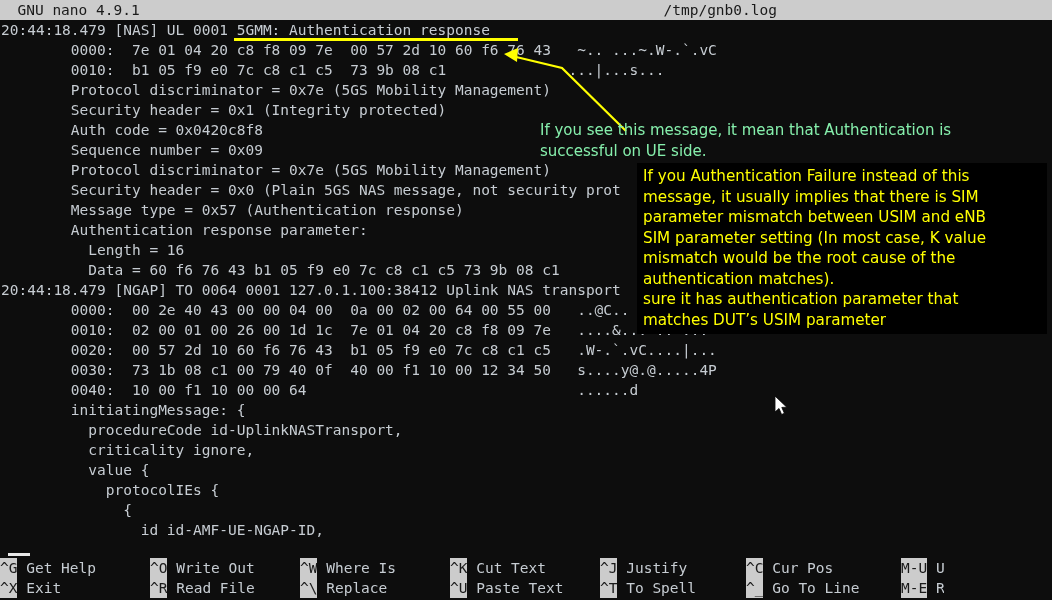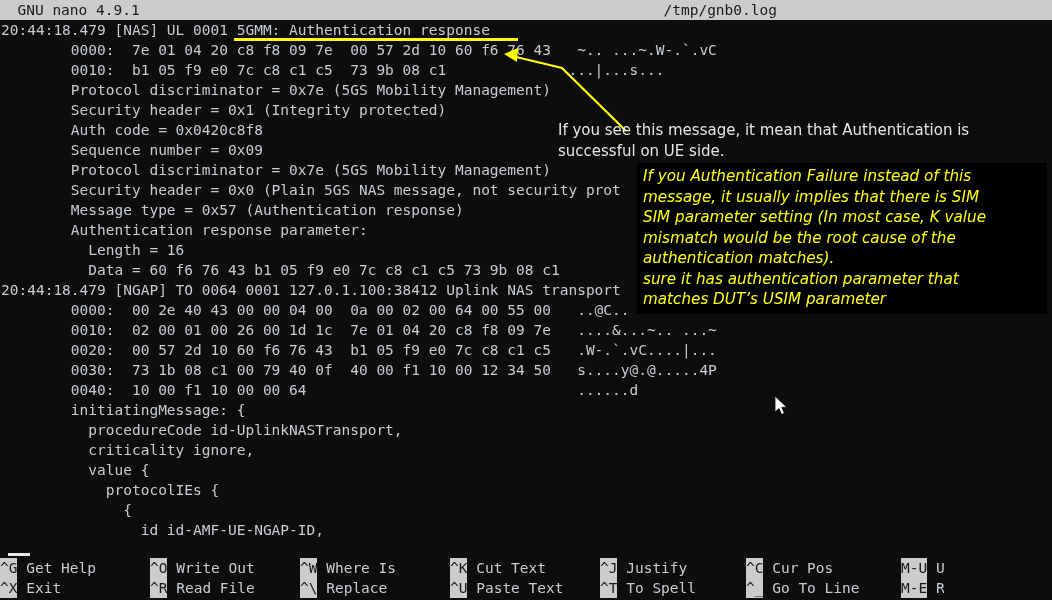--- a/index.html
+++ b/index.html
@@ -69,44 +69,43 @@
     top: 18px;
     width: 130px;
     height: 95px;
     z-index: 6;
     pointer-events: none;
   }
 
   
   #annot1 {
     position: absolute;
-    left: 558px;
+    left: 540px;
     top: 100px;
     width: 470px;
-    color: #e5e5e5;
+    color: #86efac;
     font-family: "DejaVu Sans", "Liberation Sans", sans-serif;
     font-size: 15px;
     line-height: 21px;
     z-index: 7;
   }
 
   
   #annot2 {
     position: absolute;
     left: 637px;
     top: 143px;
     width: 404px;
     padding: 3px 0 4px 6px;
     background: #000000;
     color: #ffff00;
     font-family: "DejaVu Sans", "Liberation Sans", sans-serif;
     font-size: 15.2px;
     line-height: 20.5px;
     z-index: 8;
-    font-style: italic;
   }
   #annot2 div { white-space: nowrap; }
 
   
   #navcursor {
     position: absolute;
     left: 8px;
     top: 533px;
     width: 22px;
     height: 11px;
@@ -200,20 +199,21 @@
   </svg>
 
   <div id="annot1">
       <div>If you see this message, it mean that Authentication is</div>
       <div>successful on UE side.</div>
     </div>
 
   <div id="annot2">
       <div>If you Authentication Failure instead of this</div>
       <div>message, it usually implies that there is SIM</div>
+      <div>parameter mismatch between USIM and eNB</div>
       <div>SIM parameter setting (In most case, K value</div>
       <div>mismatch would be the root cause of the</div>
       <div>authentication matches).</div>
       <div>sure it has authentication parameter that</div>
       <div>matches DUT’s USIM parameter</div>
     </div>
 
   <div id="navcursor"></div>
 </div>
 

